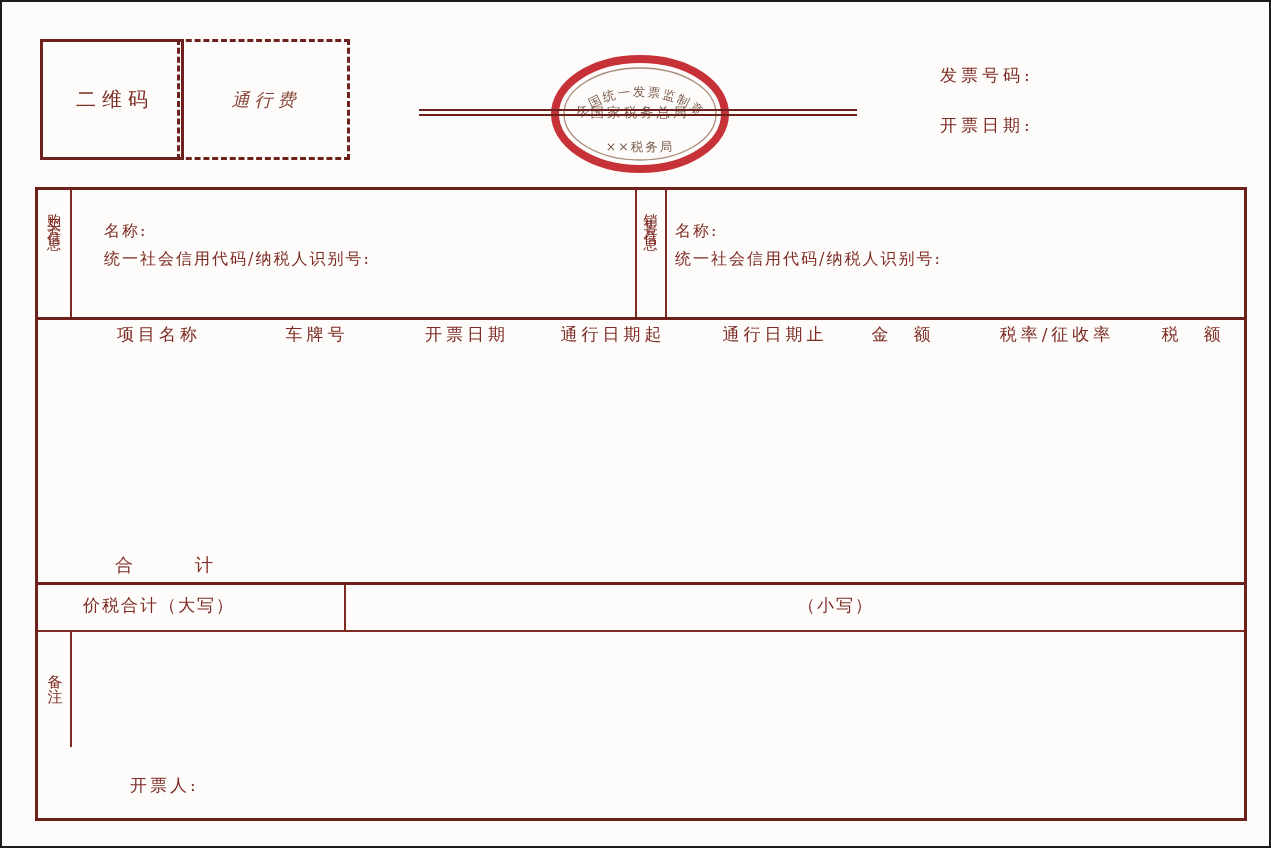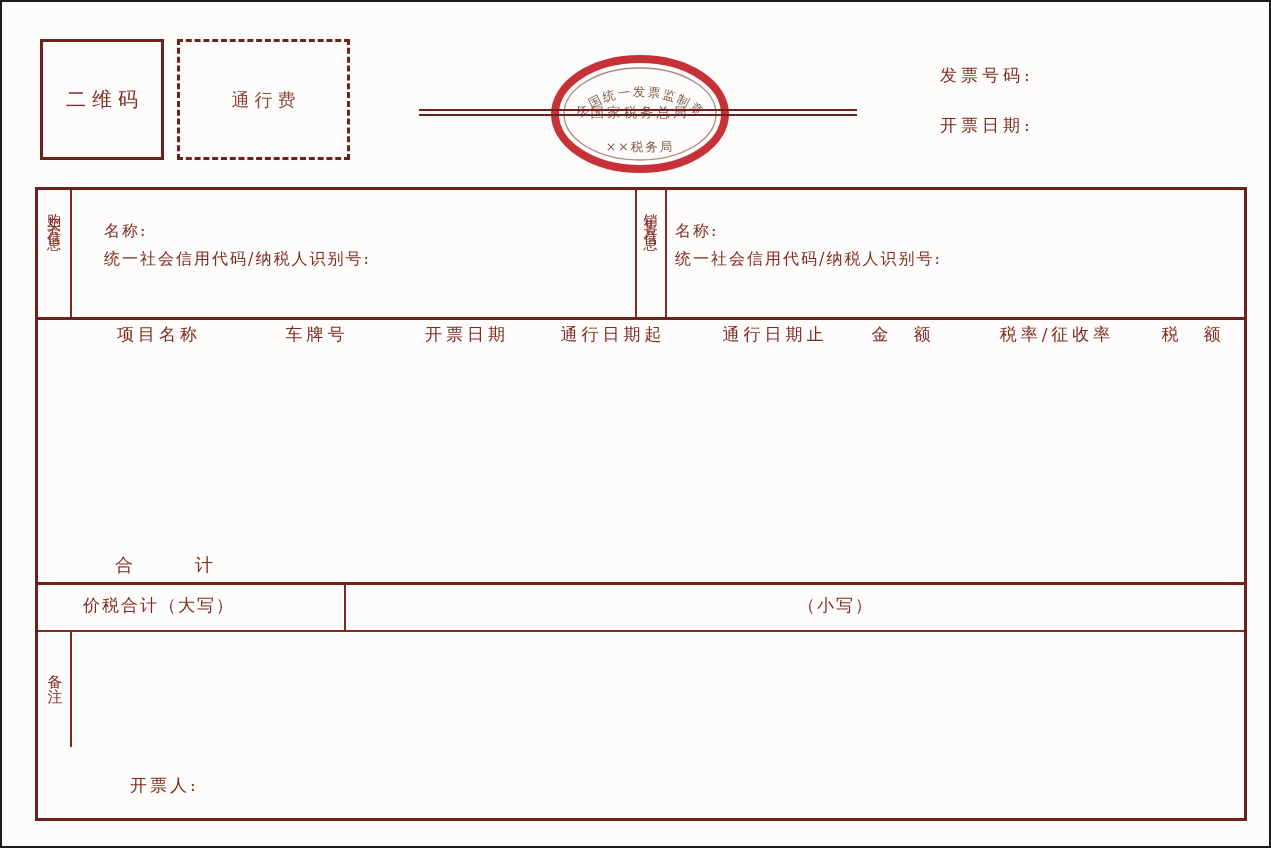--- a/index.html
+++ b/index.html
@@ -18,32 +18,32 @@
     box-sizing:border-box;
     background:var(--bg);
     border:2px solid var(--frame);
     font-family:"DejaVu Serif", serif;
     color:var(--ink);
     overflow:hidden;
   }
   .abs{position:absolute;}
   
   .qr-box{
-    left:38px;top:37px;width:124px;height:121px;
+    left:38px;top:37px;width:144px;height:121px;
     border:3px solid var(--heavy);
     display:flex;align-items:center;justify-content:center;
     font-size:20px;letter-spacing:6px;color:var(--ink);
     box-sizing:border-box;text-indent:6px;
   }
   .toll-box{
     left:175px;top:37px;width:173px;height:121px;
     border:3px dashed var(--heavy);
     display:flex;align-items:center;justify-content:center;
     font-size:18px;letter-spacing:5px;color:var(--ink-soft);
-    box-sizing:border-box;text-indent:5px;
+    box-sizing:border-box;text-indent:5px;font-style:italic;
   }
   .title{
     left:417px;top:44px;
     font-size:38px;font-weight:bold;letter-spacing:3px;
     color:var(--ink);z-index:3;white-space:pre;
   }
   .headline-rule{
     left:417px;top:107px;width:438px;height:3px;
     border-top:2.5px solid var(--heavy);
     border-bottom:2.5px solid var(--heavy);

